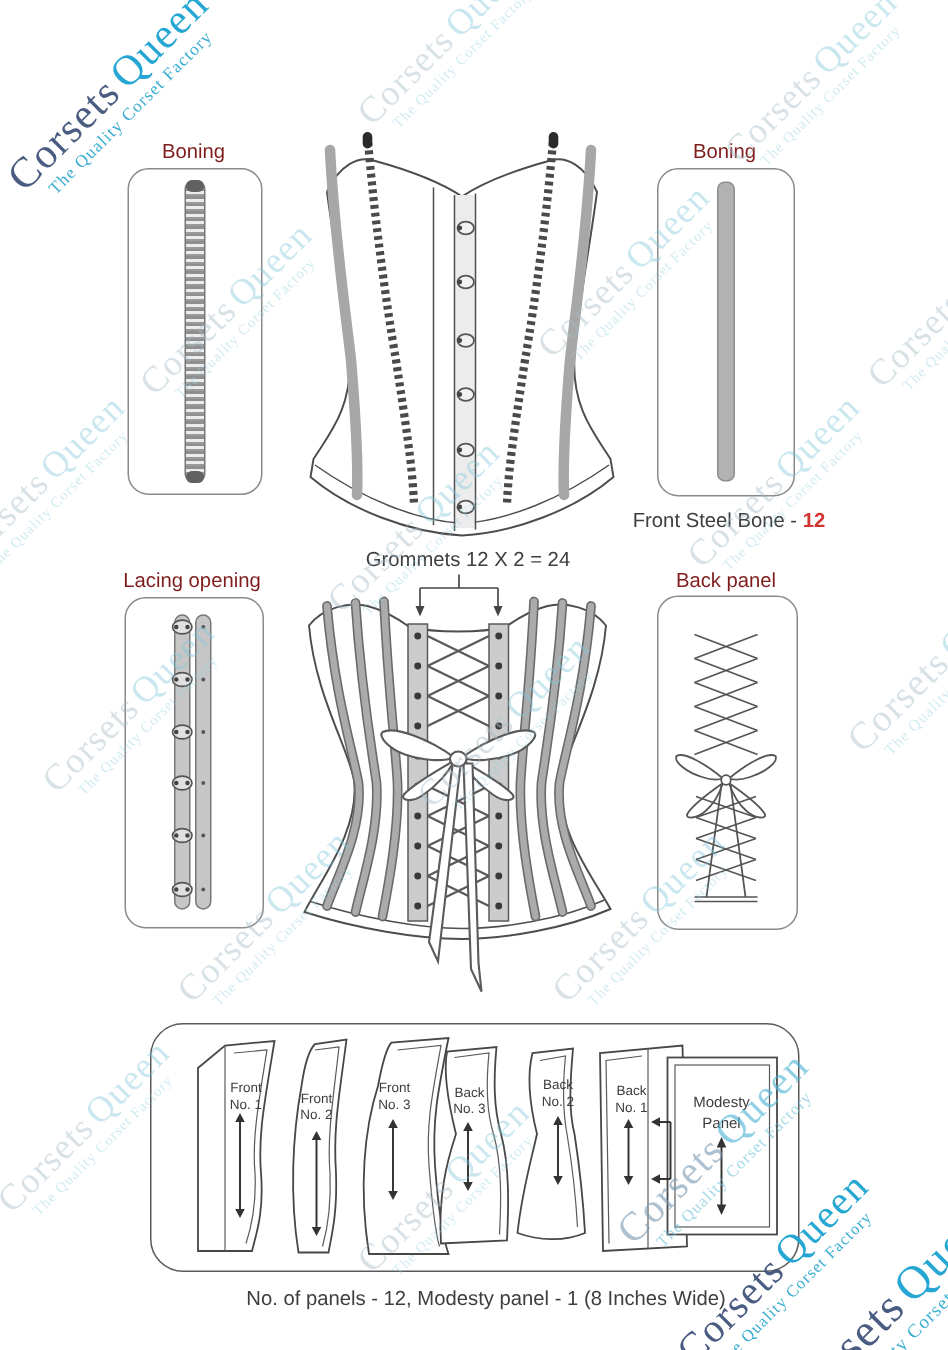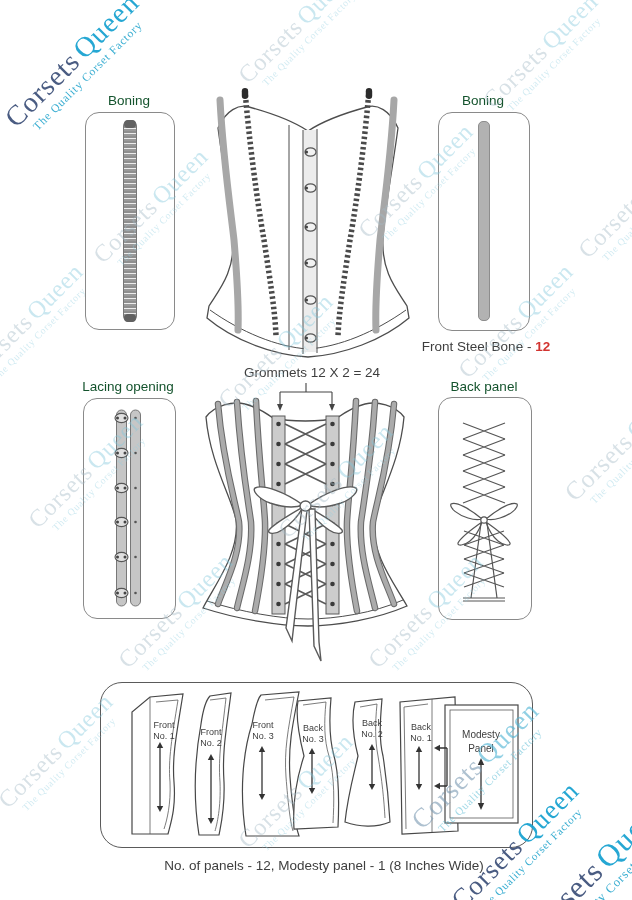--- a/index.html
+++ b/index.html
@@ -1,20 +1,20 @@
 <!DOCTYPE html>
 <html><head>
 <meta charset="utf-8">
 <style>
   html,body{margin:0;padding:0;background:#fff;}
   #page{position:relative;width:632px;height:900px;background:#ffffff;overflow:hidden;
         font-family:"Liberation Sans","DejaVu Sans",sans-serif;color:#3e3e3e;}
   .title{position:absolute;top:38px;left:0;width:632px;text-align:center;
          font-size:15px;color:#323232;letter-spacing:.2px;z-index:2;}
-  .seclabel{position:absolute;font-size:13.5px;color:#14532d;text-align:center;z-index:2;}
+  .seclabel{position:absolute;font-size:13.5px;color:#7f1d1d;text-align:center;z-index:2;}
   .caption{position:absolute;font-size:13.5px;color:#3e3e3e;text-align:center;z-index:2;white-space:nowrap;}
   .caption .qty{color:#d23430;font-weight:bold;}
   .hwbox{position:absolute;border:1.2px solid #8a8a8a;border-radius:14px;z-index:1;}
   .patternbox{position:absolute;left:100px;top:682px;width:431px;height:164px;
               border:1.3px solid #5a5a5a;border-radius:22px;z-index:1;}
   svg{position:absolute;overflow:visible;z-index:1;}
   
   .coil{position:absolute;left:123px;top:120px;width:12px;height:200px;z-index:1;
         border:1px solid #777;border-radius:6px;
         background:repeating-linear-gradient(180deg,#8f8f8f 0px,#8f8f8f 1.6px,#ececec 1.6px,#ececec 3.4px,#9a9a9a 3.4px,#9a9a9a 5px);}

